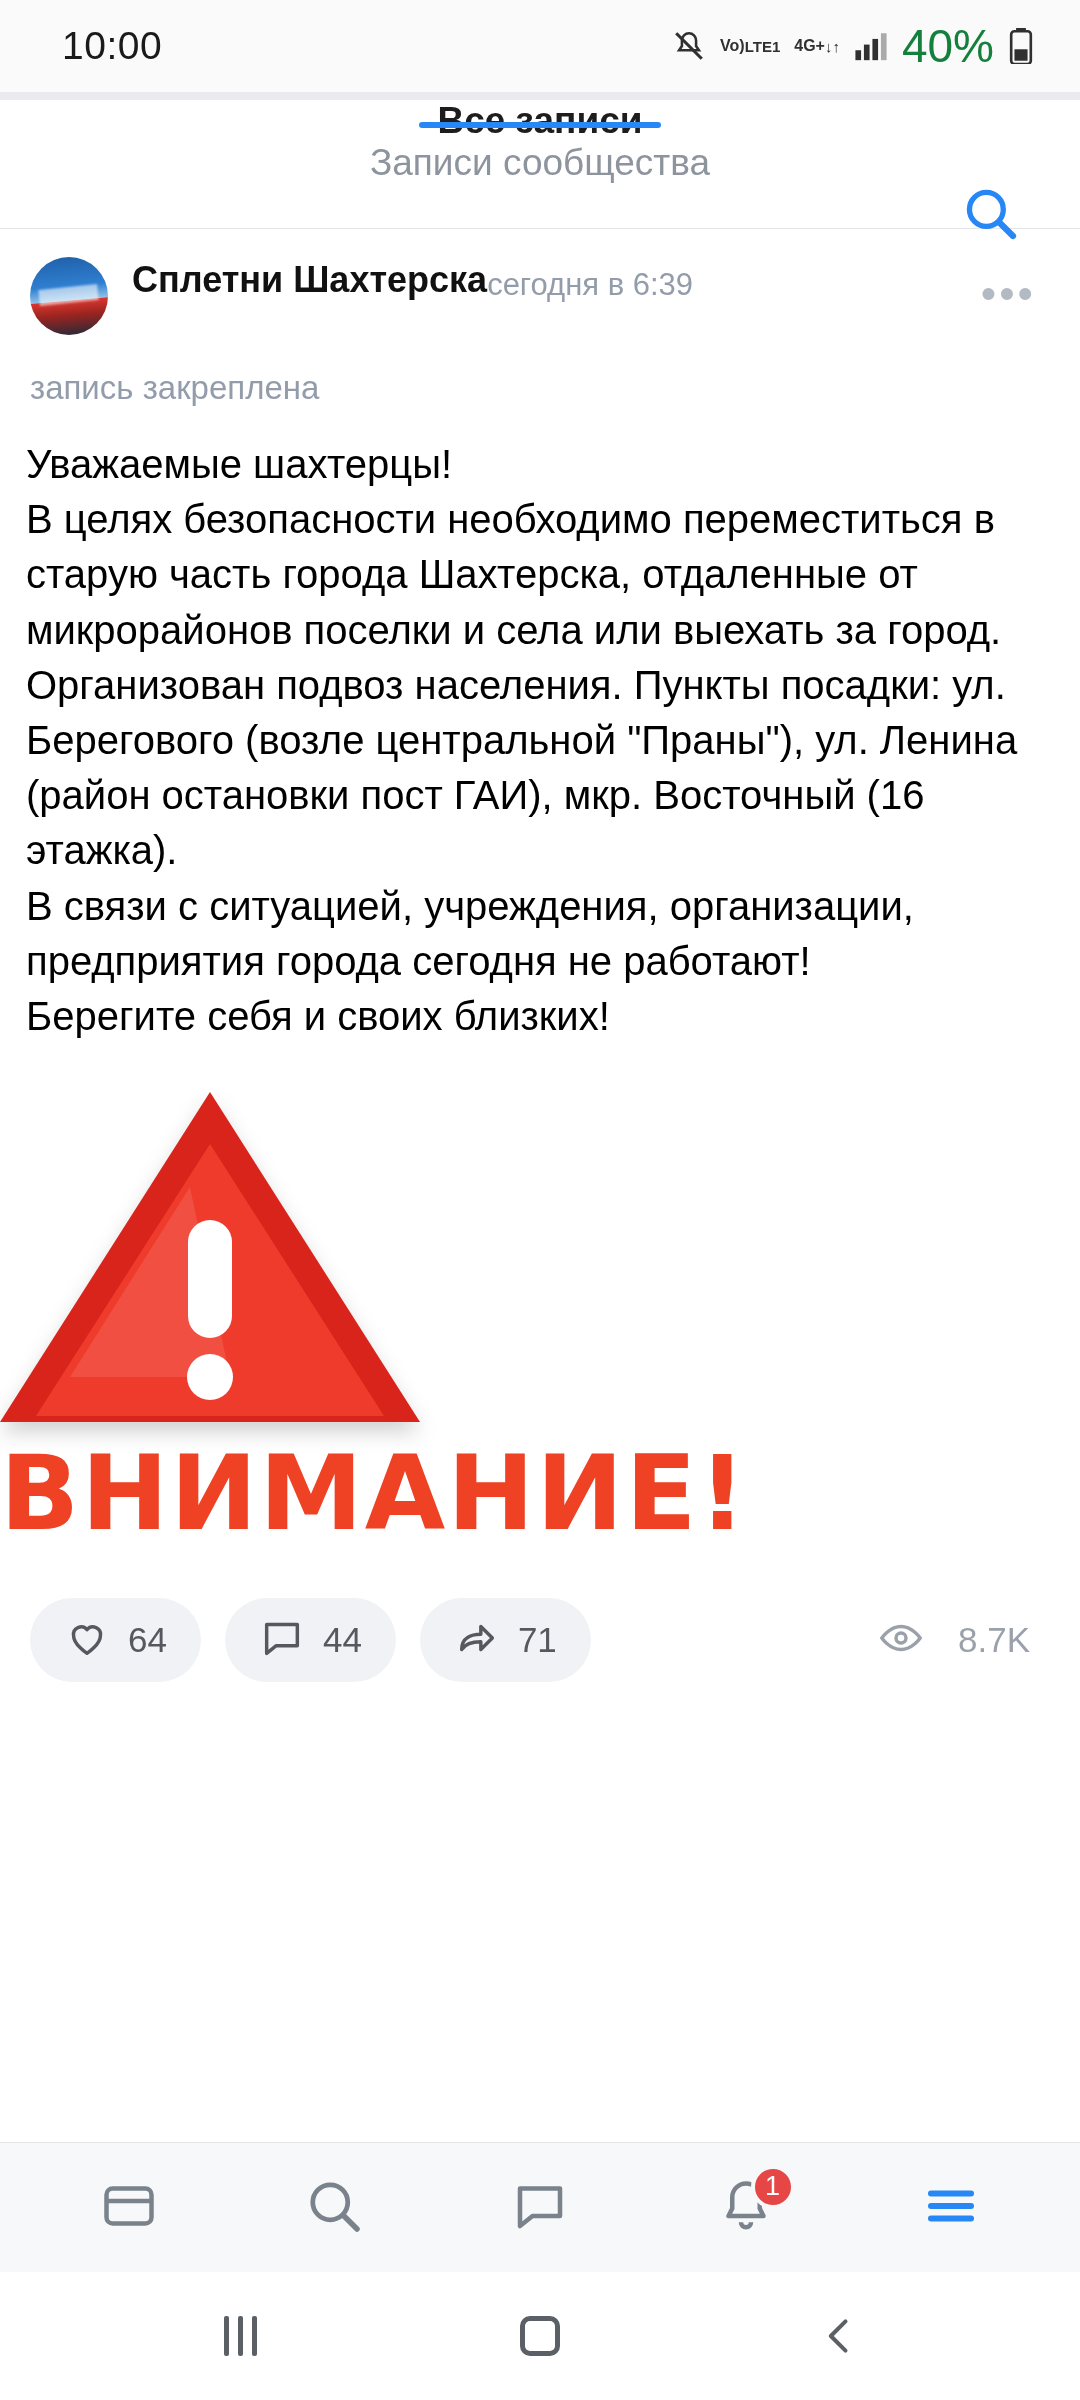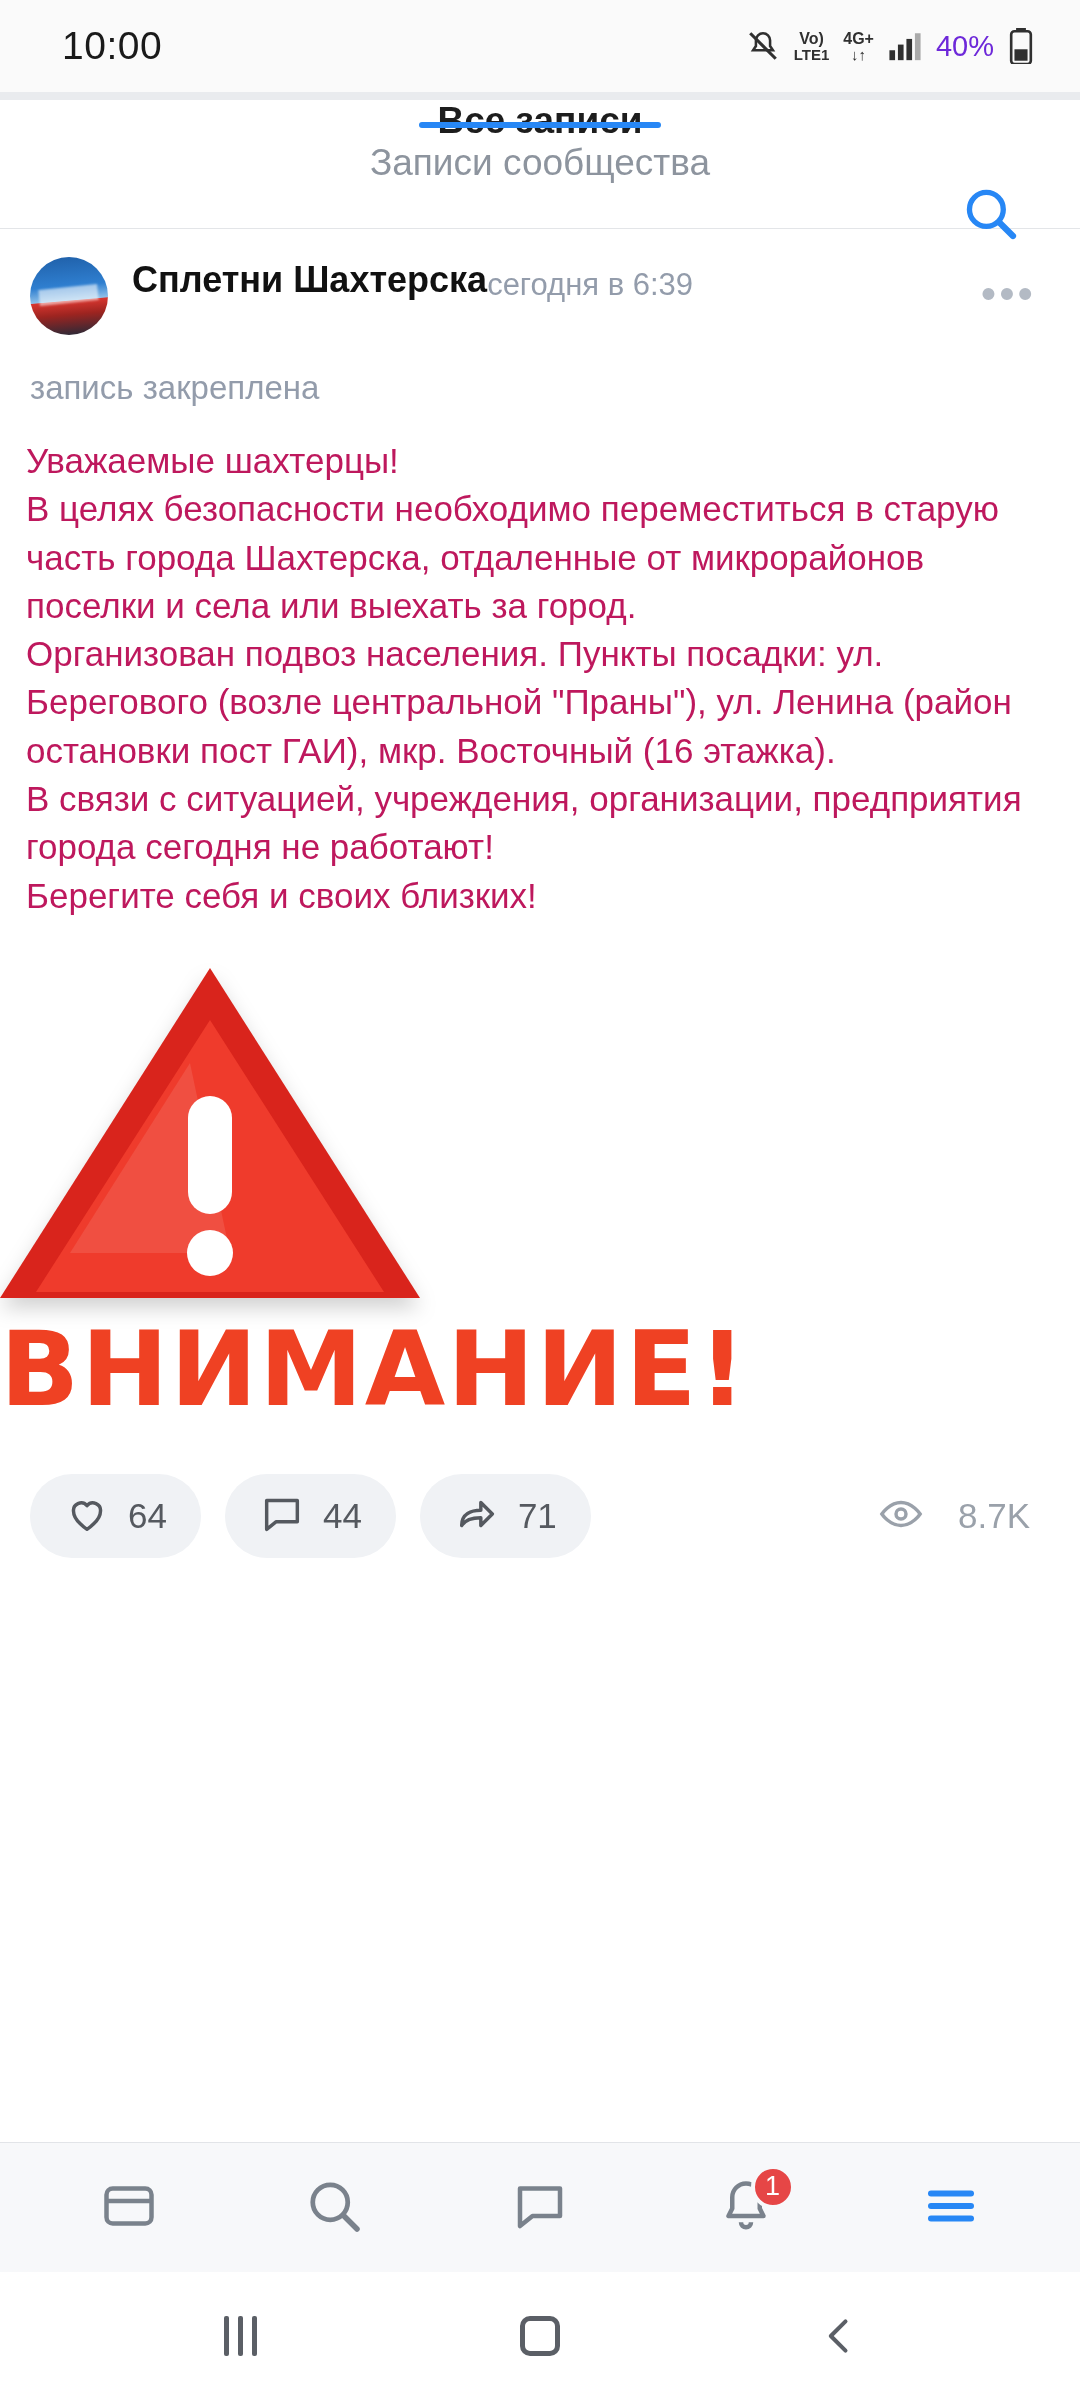--- a/index.html
+++ b/index.html
@@ -39,32 +39,31 @@
     align-items: center;
     gap: 14px;
   }
   .si {
     display: flex;
     align-items: center;
     justify-content: center;
   }
   .stack-ind {
     display: flex;
-    flex-direction: column;
     align-items: center;
     line-height: 1;
     font-size: 15px;
     color: #303030;
     font-weight: bold;
   }
   .stack-ind .top { font-size: 16px; }
   .stack-ind .bot { font-size: 15px; }
   .battery-text {
-    font-size: 29px;
-    color: #6d28d9;
+    font-size: 46px;
+    color: #15803d;
   }
 
   
   .topbar-wrap {
     background: #ffffff;
     border-bottom: 1px solid #e3e5e8;
     flex: 0 0 auto;
   }
   .sep-line {
     height: 8px;
@@ -161,23 +160,23 @@
     line-height: 0.5;
     padding-top: 26px;
     padding-right: 14px;
   }
   .pinned {
     font-size: 33px;
     color: #939cab;
     padding: 34px 30px 0 30px;
   }
   .post-text {
-    font-size: 35px;
+    font-size: 40px;
     line-height: 1.38;
-    color: #be185d;
+    color: #000000;
     padding: 30px 26px 0 26px;
     white-space: pre-wrap;
   }
 
   
   .attention {
     margin-top: 48px;
     width: 100%;
     height: 480px;
     display: flex;

